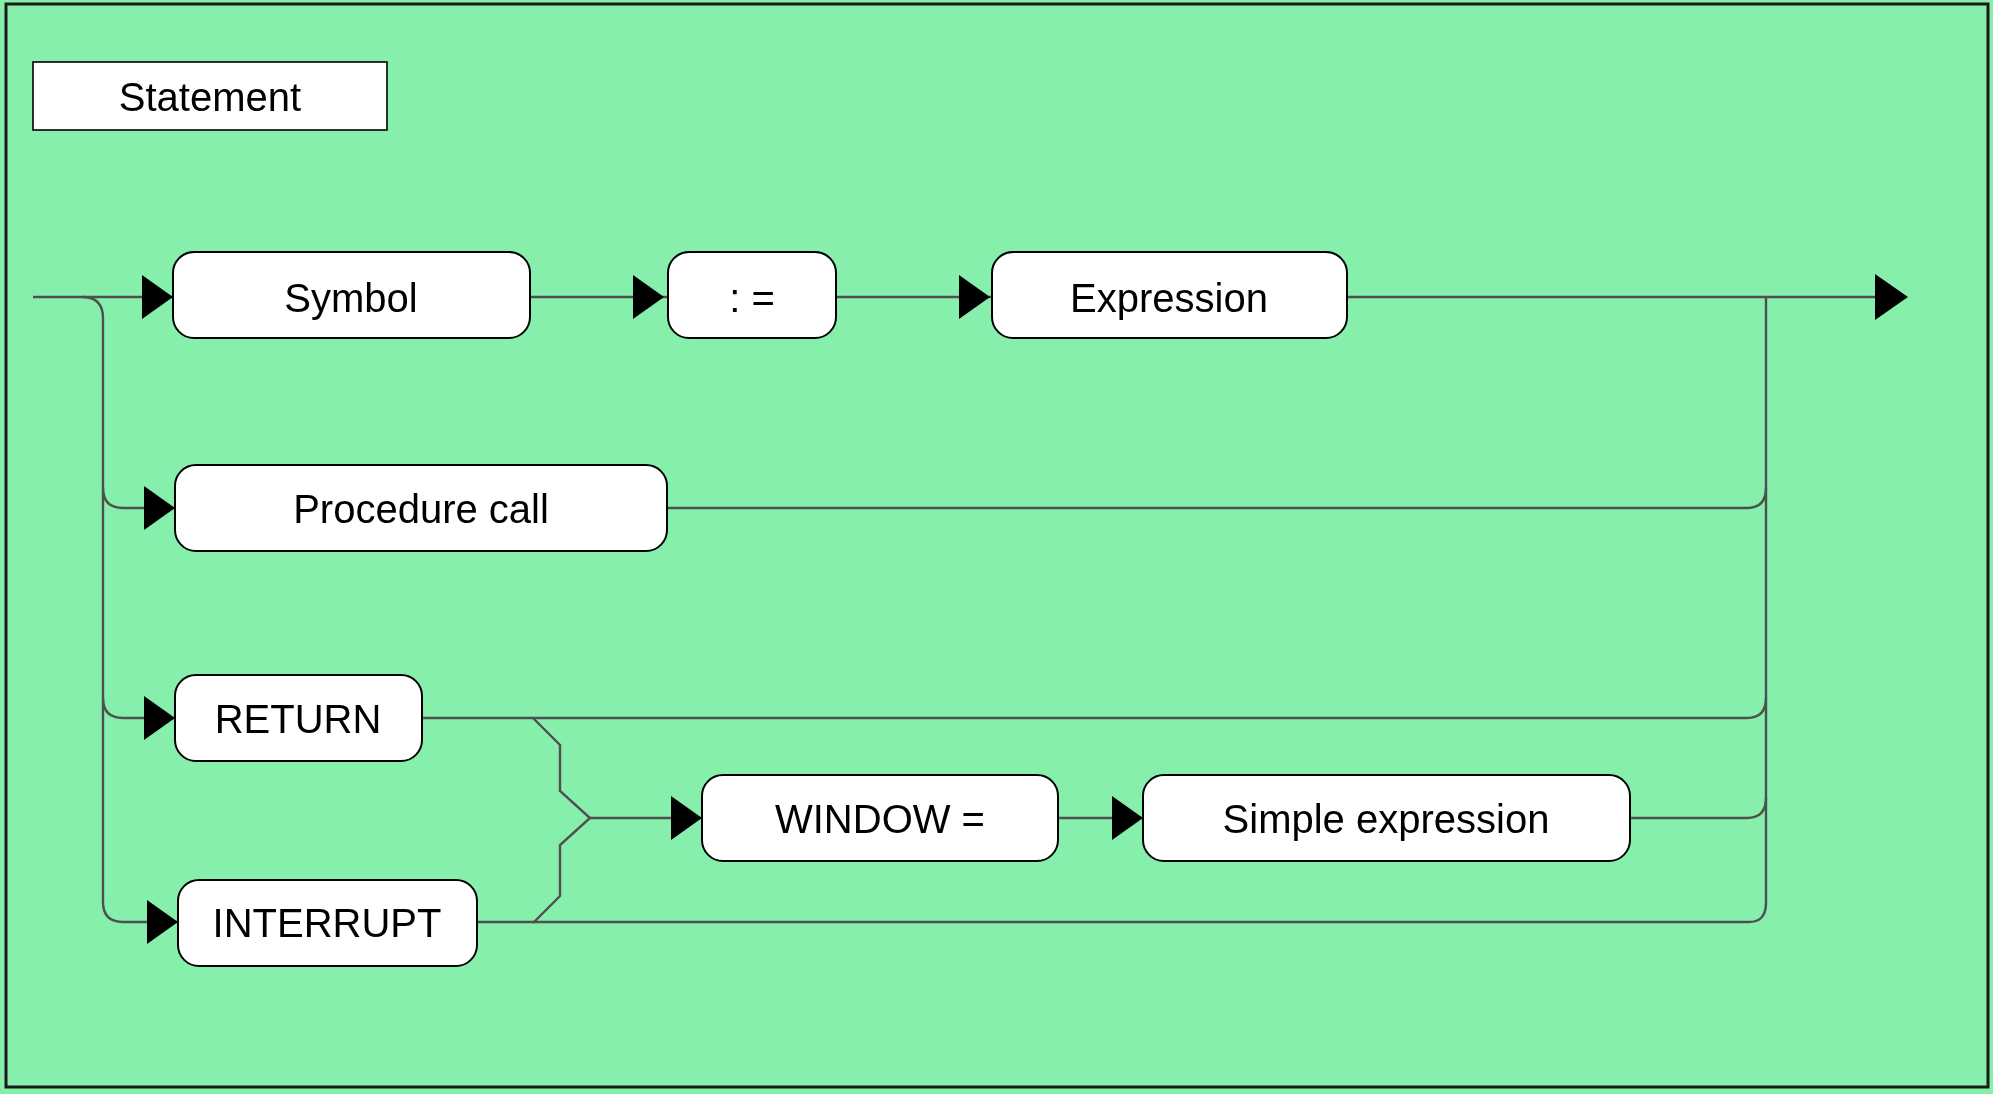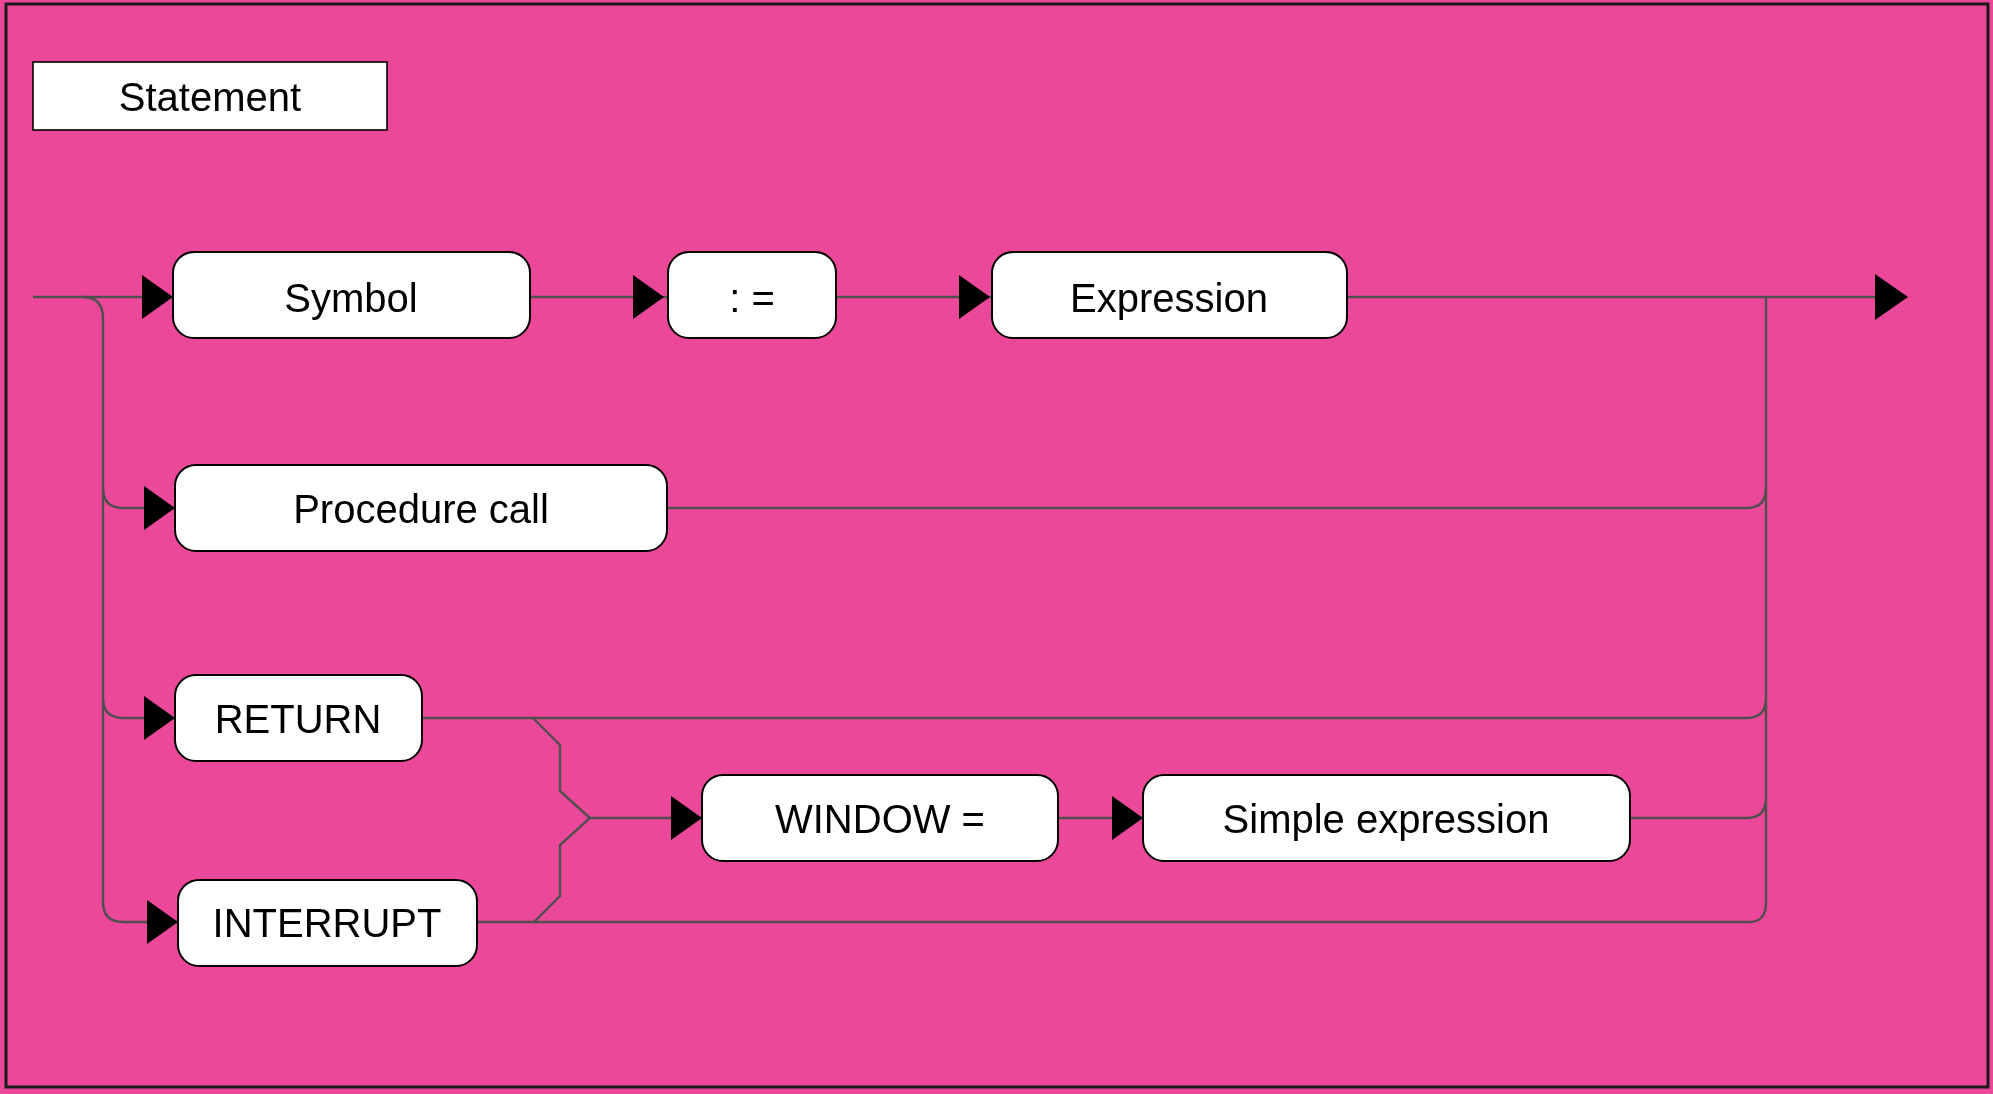--- a/index.html
+++ b/index.html
@@ -4,21 +4,21 @@
 <style>
   html, body {
     margin: 0;
     padding: 0;
     background: #ffffff;
   }
   .stage {
     position: relative;
     width: 1993px;
     height: 1094px;
-    background: #ec4899;
+    background: #86efac;
     font-family: "Liberation Sans", sans-serif;
   }
   svg { display: block; }
   .connector {
     fill: none;
     stroke: #4f4f4f;
     stroke-width: 2.4;
   }
   .node-box {
     fill: #ffffff;

